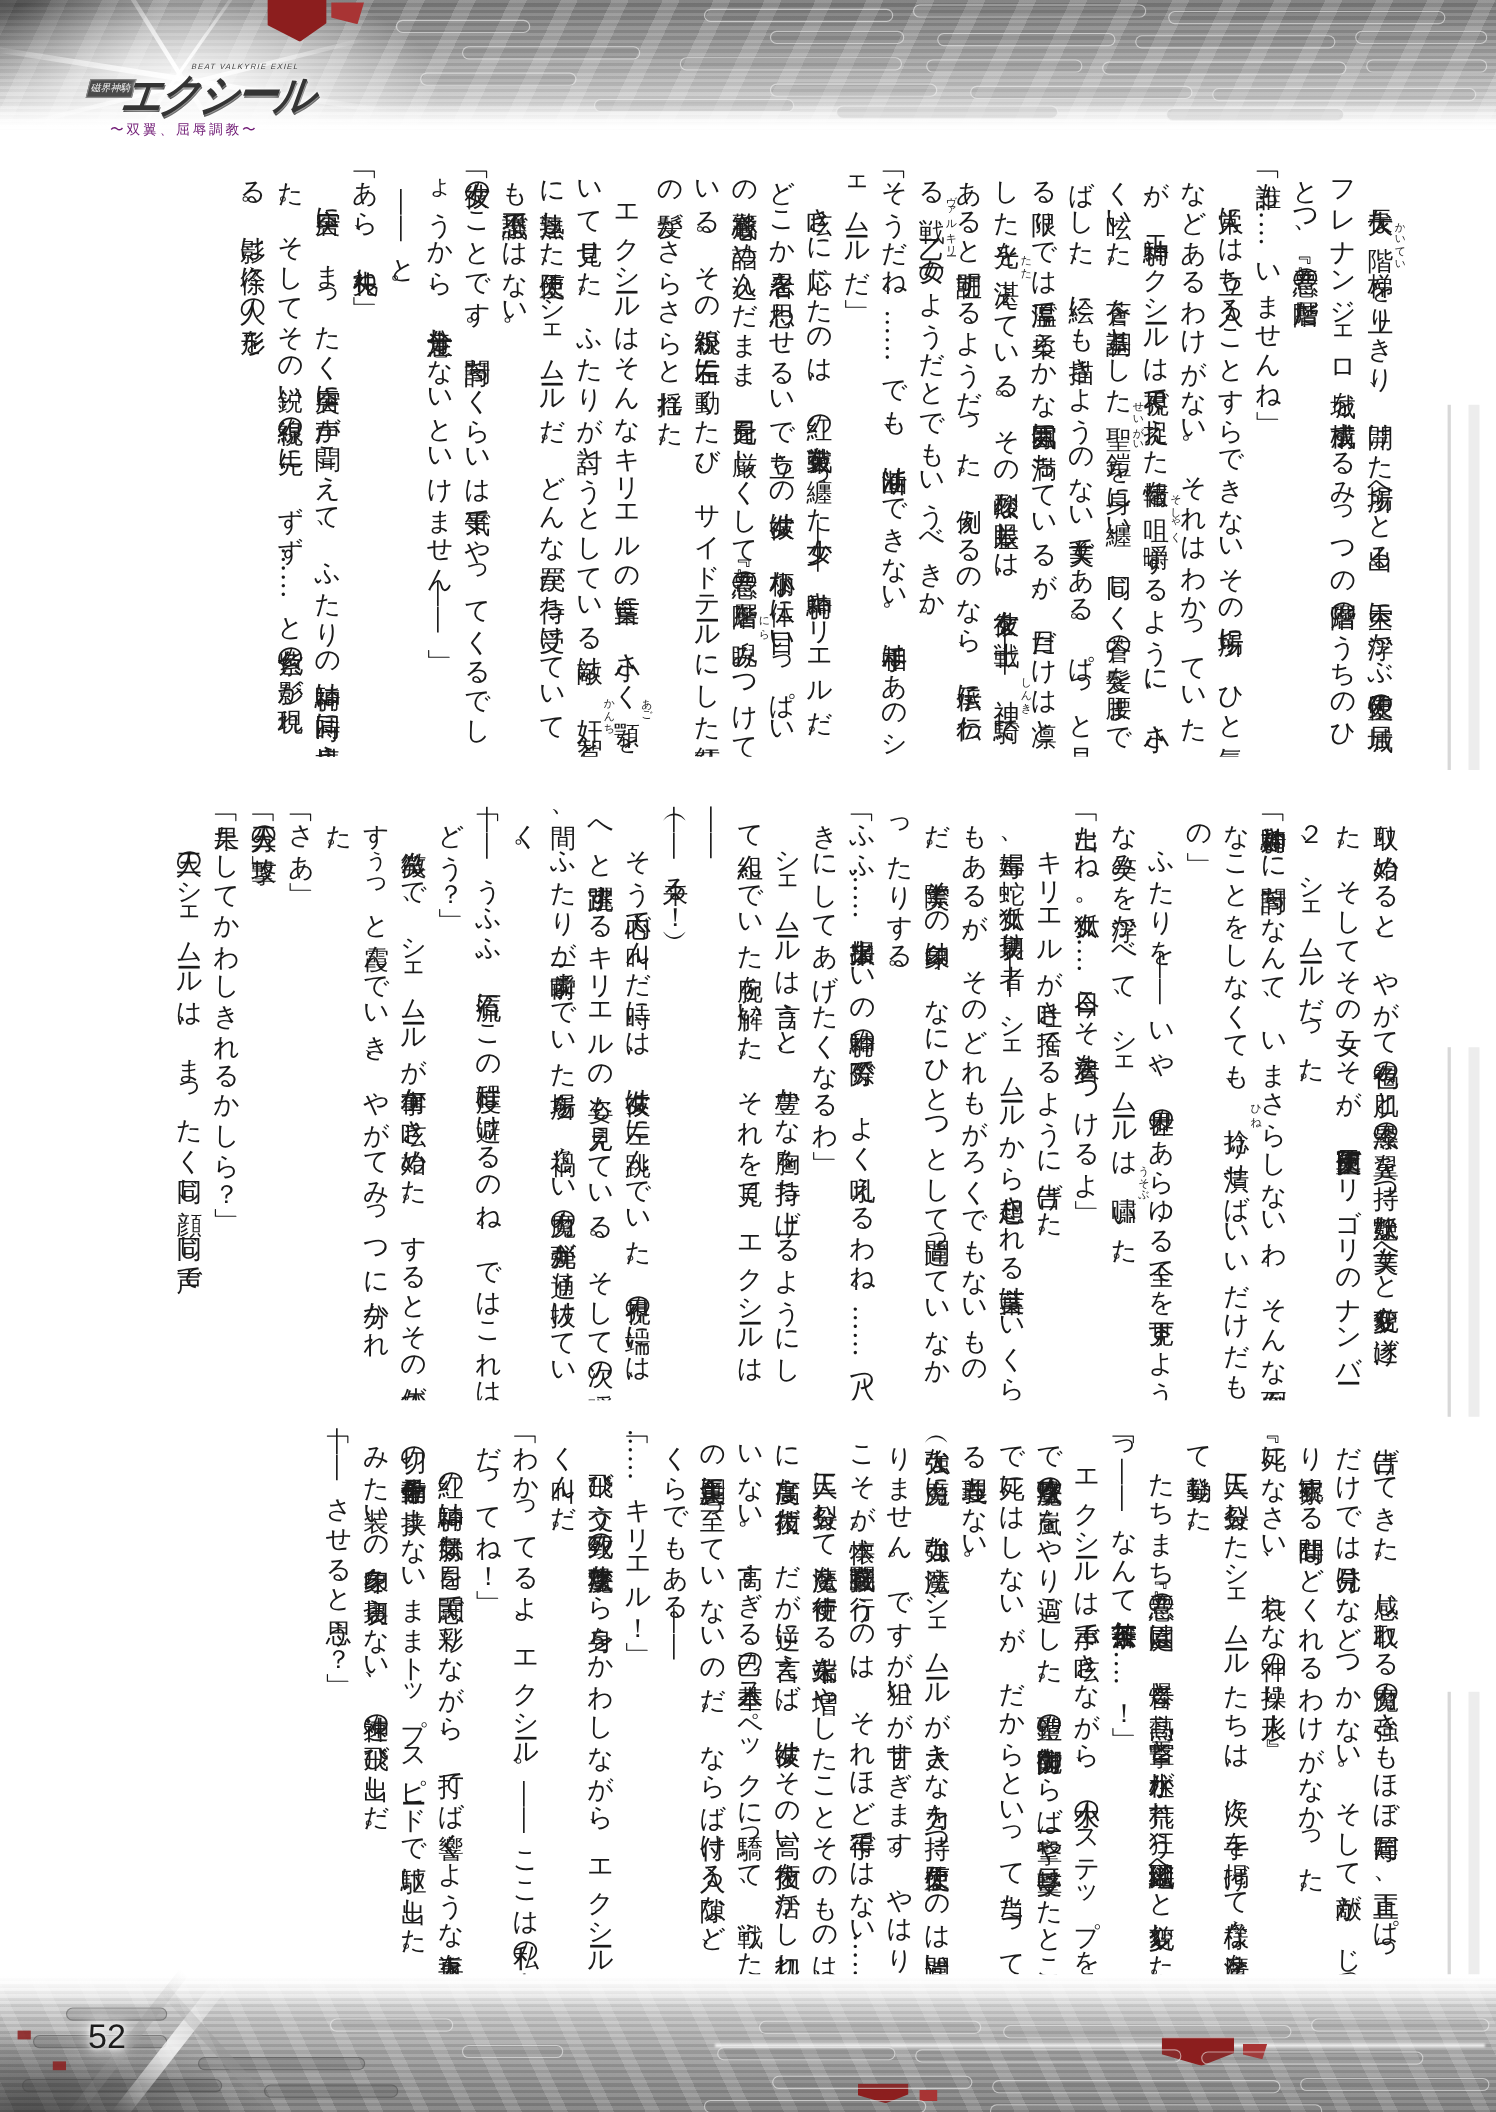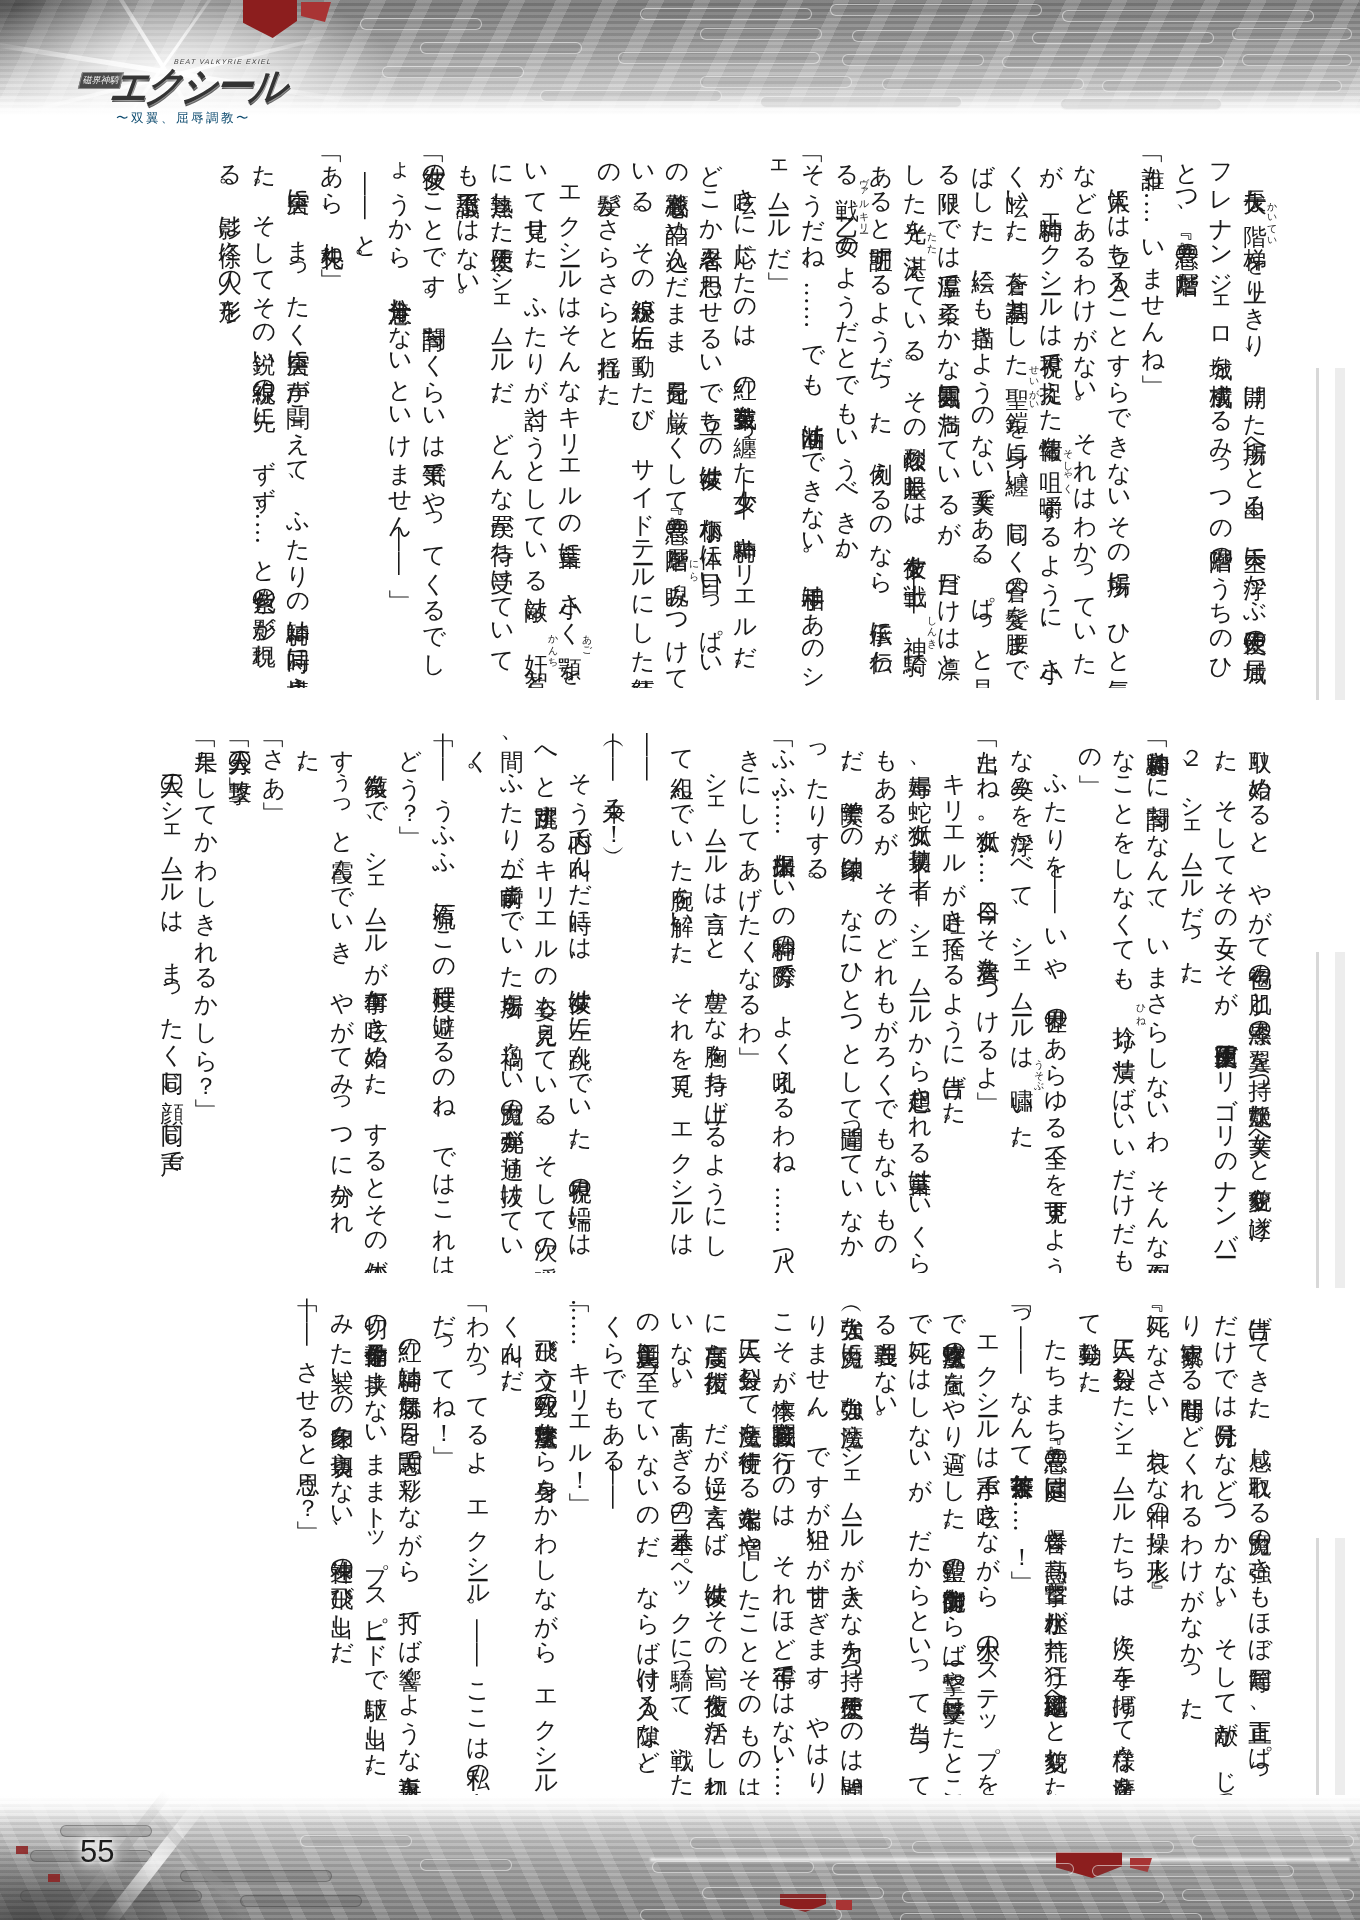--- a/index.html
+++ b/index.html
@@ -67,22 +67,22 @@
     font-size:9px;letter-spacing:0;padding:1px 2px;transform:skewX(-14deg);
     border:1px solid #8a8a8a;white-space:nowrap;
   }
   .logo-main{
     position:absolute;left:36px;top:18px;font-size:37px;font-weight:bold;
     letter-spacing:-3px;color:#343434;transform:skewX(-20deg) scaleY(1.12);
     text-shadow:0 0 3px #ffffff,0 0 8px #ffffff,1px 1px 0 #0e0e0e;
     white-space:nowrap;
   }
   .logo-sub{
-    position:absolute;left:38px;top:66px;font-size:12.5px;letter-spacing:2.5px;
-    color:#0c4a6e;text-shadow:0 0 3px #ffffff,0 0 6px #ffffff;white-space:nowrap;
+    position:absolute;left:22px;top:66px;font-size:12.5px;letter-spacing:2.5px;
+    color:#701a75;text-shadow:0 0 3px #ffffff,0 0 6px #ffffff;white-space:nowrap;
   }
   
   .band{
     position:absolute;left:85px;width:1192px;height:540px;
     writing-mode:vertical-rl;-webkit-writing-mode:vertical-rl;
     font-size:23.5px;line-height:34px;color:#1b1b1b;
     overflow:hidden;letter-spacing:0.4px;
   }
   .band p{margin:0;padding:0;}
   ruby rt{font-size:10px;letter-spacing:0;color:#222;}
@@ -219,15 +219,15 @@
       <div class="trace dark" style="left: 180px; top: 75px; width: 150px;"></div>
       <div class="trace dark" style="left: 20px; top: 95px; width: 180px;"></div>
       <div class="trace dark" style="left: 240px; top: 100px; width: 120px;"></div>
       <div class="trace dark" style="left: 60px; top: 30px; width: 90px;"></div>
     </div>
 
   <div class="streak" style="left:150px;top:1780px;width:14px;height:160px;transform:rotate(38deg);"></div>
   <div class="streak gray" style="left:110px;top:1775px;width:10px;height:170px;transform:rotate(38deg);"></div>
   <div class="streak gray" style="left:195px;top:1785px;width:10px;height:160px;transform:rotate(-42deg);"></div>
 
-  <div class="page-number">55</div>
+  <div class="page-number">52</div>
 
 </div>
 
 </body></html>

